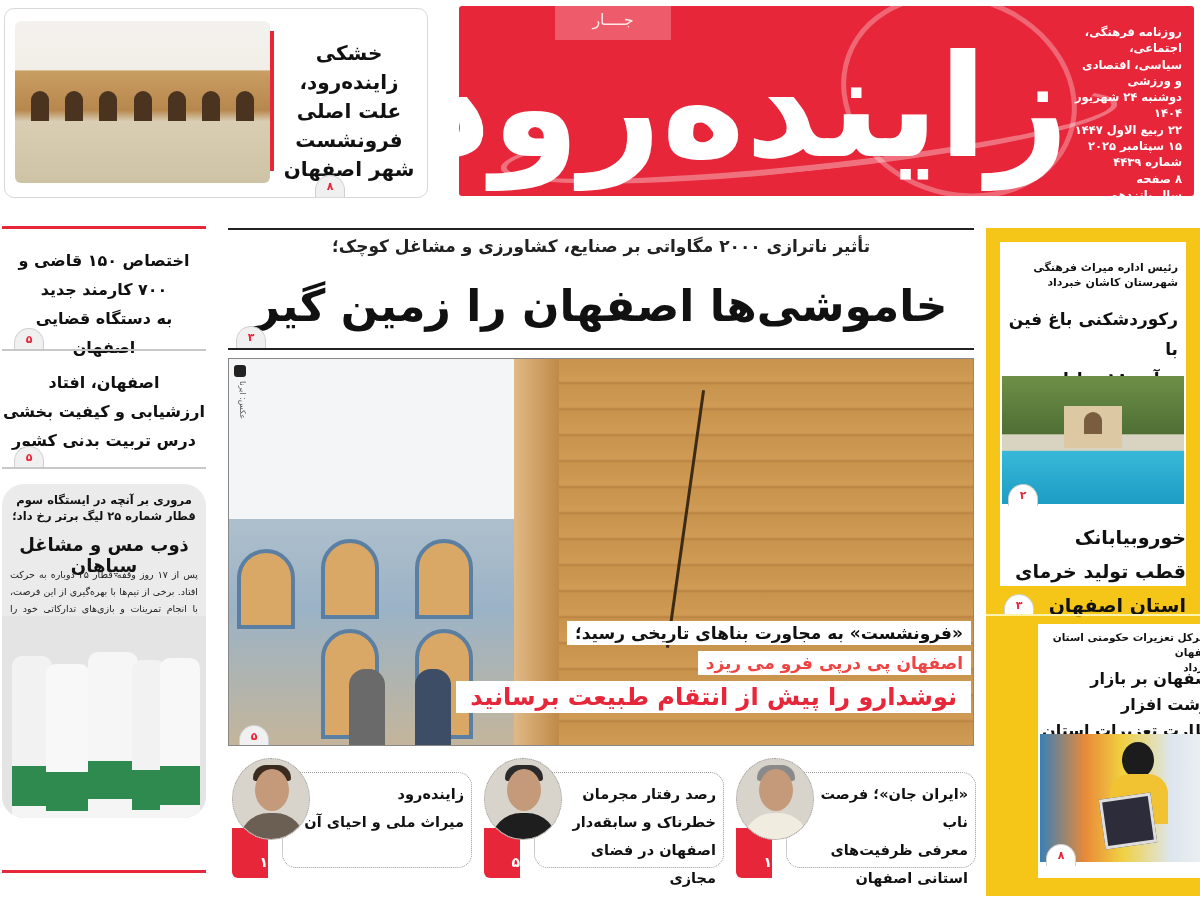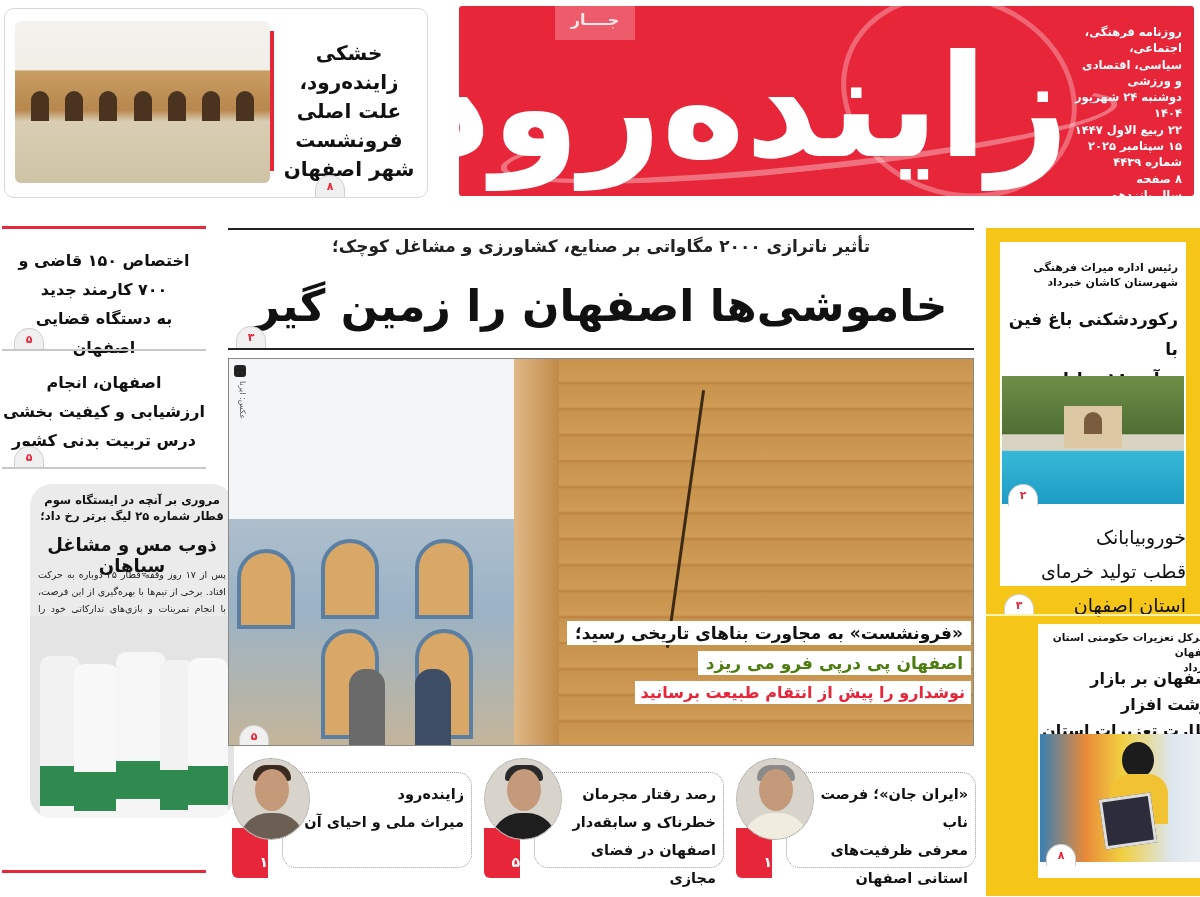--- a/index.html
+++ b/index.html
@@ -22,23 +22,23 @@
     position: absolute; left: 380px; top: -10px; width: 240px; height: 200px;
     border: 5px solid rgba(255,255,255,0.3); border-radius: 50%;
     transform: rotate(20deg);
   }
   .logo {
     position: absolute; left: 10px; top: 18px; width: 600px; height: 165px;
     color: #fff; font-family: "DejaVu Sans", sans-serif; font-weight: bold;
     font-size: 142px; line-height: 165px; text-align: center; letter-spacing: -4px;
   }
   .watermark {
-    position: absolute; left: 96px; top: 0; width: 80px; height: 34px;
+    position: absolute; left: 96px; top: 0; width: 116px; height: 34px;
     background: rgba(255,255,255,0.25); color: rgba(255,255,255,0.85);
-    font-size: 16px; font-weight: bold; text-align: center; line-height: 28px;
+    font-size: 16px; font-weight: normal; text-align: center; line-height: 28px;
   }
   .mast-info {
     position: absolute; right: 12px; top: 18px; width: 110px;
     color: #fff; font-size: 11.5px; line-height: 16.3px; text-align: right; font-weight: bold;
   }
 
   
   .top-teaser {
     left: 4px; top: 8px; width: 424px; height: 190px;
     border: 1.5px solid #d8d8d8; border-radius: 10px; background: #fff;
@@ -63,21 +63,21 @@
     color: #e8263a; font-size: 11px; font-weight: bold; text-align: center; line-height: 22px;
   }
   .rule-red { position: absolute; height: 3px; background: #e8263a; }
   .rule-grey { position: absolute; height: 2px; background: #c8c8c8; }
   .left-story {
     position: absolute; width: 204px; text-align: center; font-weight: bold;
     font-size: 16px; line-height: 29px; margin-top: 6px;
   }
   .sport-box {
     left: 2px; top: 484px; width: 204px; height: 334px;
-    background: #ebebeb; border-radius: 22px; overflow: hidden; margin-left: 28px;
+    background: #ebebeb; border-radius: 22px; overflow: hidden;
   }
   .sport-box .kicker { position: absolute; top: 8px; width: 100%; text-align: center; font-size: 11.5px; font-weight: bold; line-height: 16px; padding: 0 8px; }
   .sport-box .title { position: absolute; top: 50px; width: 100%; text-align: center; font-size: 18px; font-weight: bold; }
   .sport-box .body { position: absolute; top: 82px; right: 8px; left: 8px; font-size: 9.5px; line-height: 17px; text-align: justify; color: #222; }
   .sport-box .photo {
     position: absolute; left: 0; top: 132px; width: 204px; height: 248px;
     background: linear-gradient(180deg, #e4e4e4 0%, #e4e4e4 100%);
   }
   .player { position: absolute; border-radius: 10px 10px 0 0; }
 
@@ -105,22 +105,22 @@
   .crack { position: absolute; left: 455px; top: 30px; width: 3px; height: 260px; background: #3d2a16; transform: rotate(8deg); }
   .photo-credit {
     position: absolute; left: 4px; top: 6px; width: 14px; text-align: center;
     font-size: 8px; color: #555; writing-mode: vertical-rl;
   }
   .camera-icon { position: absolute; left: 5px; top: 6px; width: 12px; height: 12px; background: #222; border-radius: 3px; }
   .overlay-line {
     position: absolute; right: 2px; background: #fff; font-weight: bold; padding: 2px 8px; white-space: nowrap;
   }
   .ov1 { top: 262px; font-size: 17px; color: #111; }
-  .ov2 { top: 292px; font-size: 17px; color: #4d7c0f; }
-  .ov3 { top: 322px; font-size: 16px; color: #e8263a; padding: 2px 6px; }
+  .ov2 { top: 292px; font-size: 17px; color: #ef4444; }
+  .ov3 { top: 322px; font-size: 24px; color: #e8263a; padding: 2px 14px; }
 
   
   .interview { position: absolute; top: 758px; width: 244px; height: 120px; }
   .interview .card {
     position: absolute; right: 0; top: 14px; width: 190px; height: 96px;
     border: 1.5px dotted #999; border-radius: 14px; background: #fff;
   }
   .interview .text { position: absolute; right: 8px; top: 22px; width: 170px; text-align: right; font-size: 14.5px; font-weight: bold; line-height: 28px; }
   .interview .avatar {
     position: absolute; left: 4px; top: 0; width: 78px; height: 82px; border-radius: 50%;
@@ -143,21 +143,21 @@
   .r-box1 { top: 14px; height: 344px; }
   .r-box1 .kicker { position: absolute; right: 8px; top: 18px; width: 175px; font-size: 11px; font-weight: bold; line-height: 15px; text-align: right; }
   .r-box1 .title { position: absolute; right: 8px; top: 62px; width: 175px; font-size: 17px; font-weight: bold; line-height: 30px; text-align: right; }
   .r-box1 .photo {
     position: absolute; left: 2px; top: 134px; width: 182px; height: 128px;
     background: linear-gradient(180deg, #6e8f47 0%, #4f6f35 45%, #d9d3c2 46%, #d9d3c2 58%, #38b8d8 59%, #1e9cc5 100%);
   }
   .garden-building { position: absolute; left: 62px; top: 30px; width: 58px; height: 42px; background: #dcc9a4; }
   .garden-building::after { content: ""; position: absolute; left: 20px; top: 6px; width: 18px; height: 22px; background: #7a5d3e; border-radius: 9px 9px 0 0; }
 
-  .r-mid { position: absolute; right: 14px; top: 282px; width: 186px; text-align: right; font-size: 19px; font-weight: normal; line-height: 34px; padding-top: 10px; }
+  .r-mid { position: absolute; right: 14px; top: 282px; width: 186px; text-align: right; font-size: 19px; font-weight: bold; line-height: 34px; padding-top: 10px; }
   .r-mid-line { position: absolute; left: 0; top: 386px; width: 214px; height: 2px; background: #fff3b0; }
 
   .r-box2 { top: 396px; height: 254px; margin-left: 38px; }
   .r-box2 .kicker { position: absolute; right: 8px; top: 6px; width: 178px; font-size: 10.5px; font-weight: bold; line-height: 15px; text-align: right; }
   .r-box2 .title { position: absolute; right: 8px; top: 42px; width: 178px; font-size: 16px; font-weight: bold; line-height: 26px; text-align: right; }
   .r-box2 .photo {
     position: absolute; left: 2px; top: 110px; width: 182px; height: 128px;
     background: linear-gradient(90deg, #3a7fb5 0%, #e98a3a 25%, #f0d040 45%, #dde6ee 72%, #f4f4f4 100%);
   }
   .boy-head { position: absolute; left: 82px; top: 8px; width: 32px; height: 36px; border-radius: 50%; background: #1c1c1c; }
@@ -210,21 +210,21 @@
 <div class="rule-red" style="left:2px; top:226px; width:204px;"></div>
 <div class="abs left-story" style="left:2px; top:240px;">
   <div>اختصاص ۱۵۰ قاضی و</div>
   <div>۷۰۰ کارمند جدید</div>
   <div>به دستگاه قضایی اصفهان</div>
 </div>
 <div class="badge" style="left:14px; top:328px;">۵</div>
 <div class="rule-grey" style="left:2px; top:349px; width:204px;"></div>
 
 <div class="abs left-story" style="left:2px; top:362px;">
-  <div>اصفهان، انجام</div>
+  <div>اصفهان، افتاد</div>
   <div>ارزشیابی و کیفیت بخشی</div>
   <div>درس تربیت بدنی کشور</div>
 </div>
 <div class="badge" style="left:14px; top:446px;">۵</div>
 <div class="rule-grey" style="left:2px; top:467px; width:204px;"></div>
 
 <div class="abs sport-box">
   <div class="kicker">
     <div>مروری بر آنچه در ایستگاه سوم</div>
     <div>قطار شماره ۲۵ لیگ برتر رخ داد؛</div>

